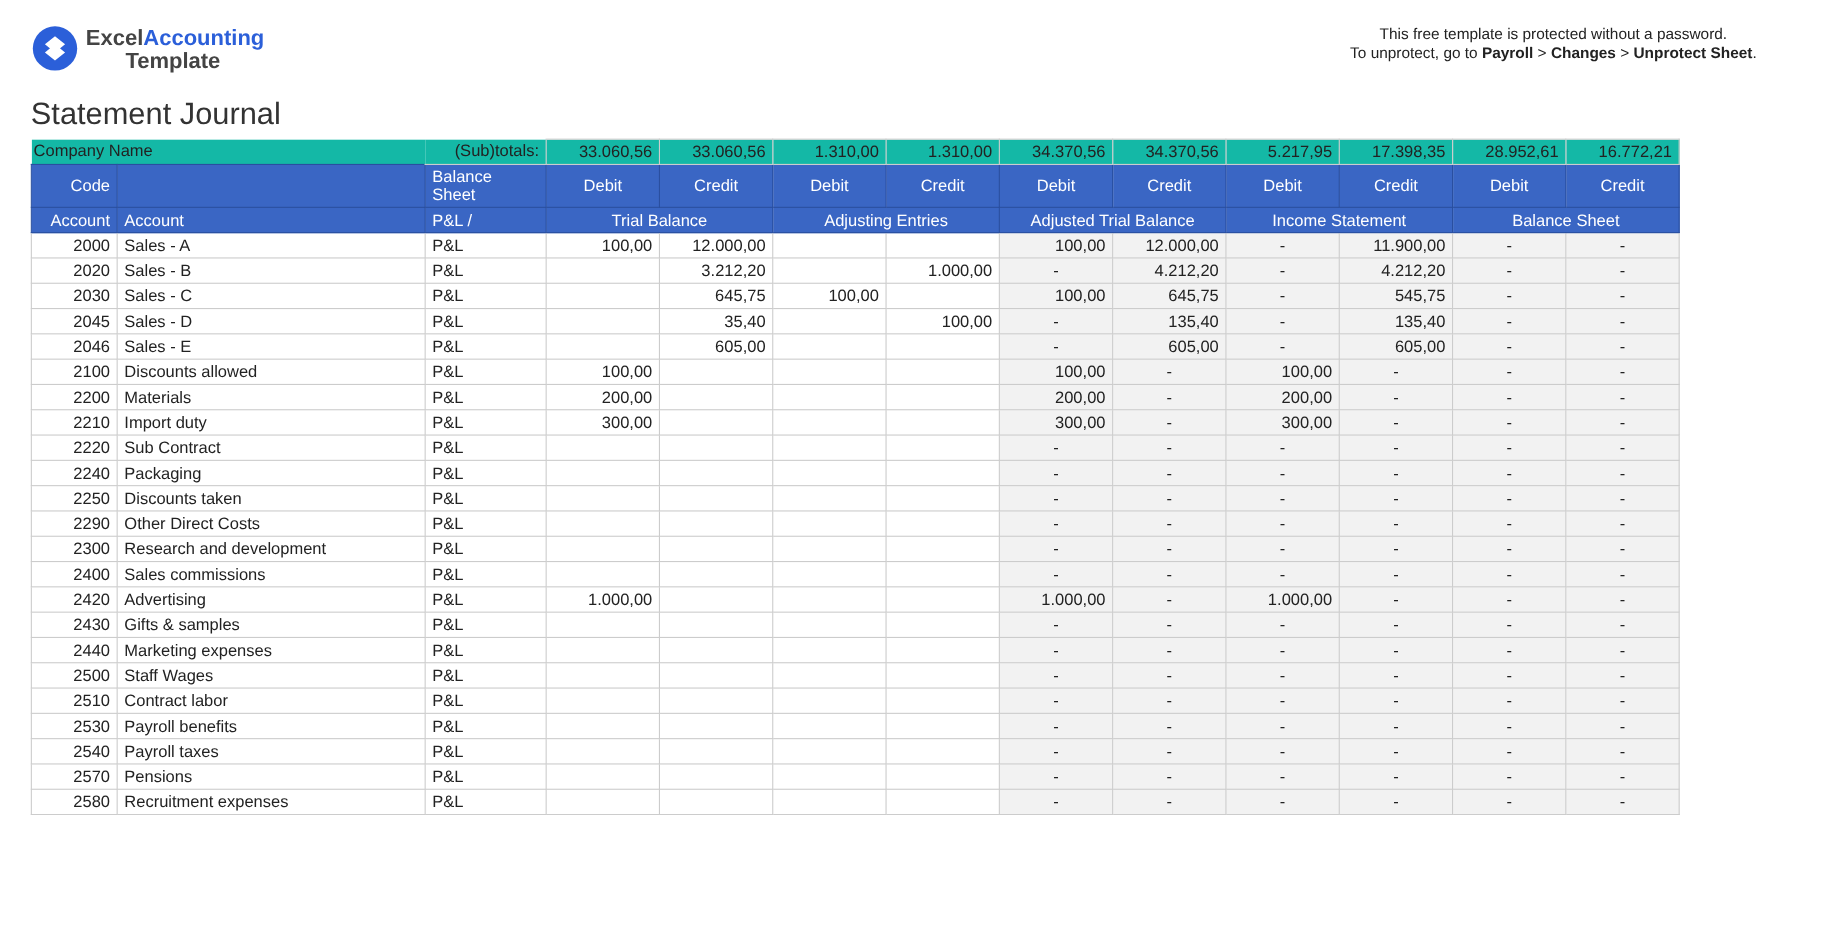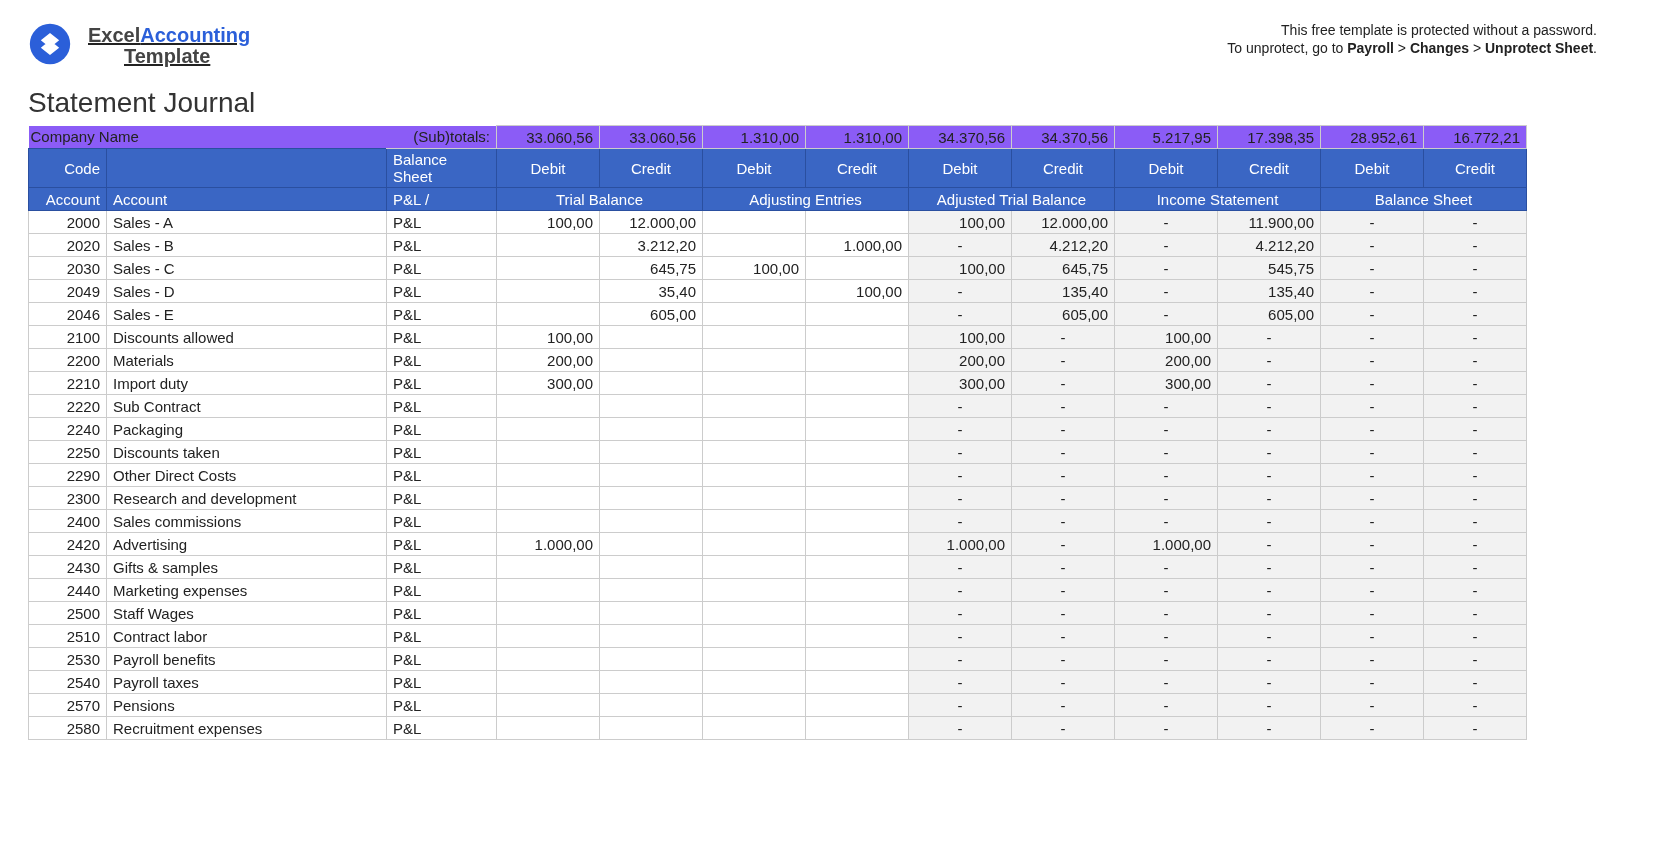--- a/index.html
+++ b/index.html
@@ -12,45 +12,44 @@
   }
   .header {
     display: flex;
     justify-content: space-between;
     align-items: flex-start;
     margin-bottom: 18px;
   }
   .brand {
     display: flex;
     align-items: center;
-    gap: 16px;
-    text-decoration: underline;
+    gap: 6px;
   }
   .brand svg { width: 44px; height: 44px; }
   .brand-text { line-height: 1.05; font-size: 20px; font-weight: 600; }
   .brand-text .w1 { color: #444; }
   .brand-text .w2 { color: #2b5fd9; }
   .brand-text .w3 { color: #444; display:block;margin-left:36px; }
-  .protect-note { text-align: right; font-size: 14px; color: #222; margin-right: 40px;}
+  .protect-note { text-align: center; font-size: 14px; color: #222; margin-right: 40px;}
   .protect-note .line { margin-bottom: 2px; }
   .protect-note b { font-weight: 700; }
   h1.title { font-size: 28px; font-weight: 400; color: #333; margin-bottom: 6px; }
   table {
     border-collapse: collapse;
     table-layout: fixed;
   }
   col.c-code { width: 78px; }
   col.c-acct { width: 280px; }
   col.c-type { width: 110px; }
   col.c-num  { width: 103px; }
   td, th { border: 1px solid #ccc; padding: 2px 6px; height: 23px; font-weight: 400; }
   td.num  { text-align: right; font-variant-numeric: tabular-nums; }
   td.code { text-align: right; }
   td.txt  { text-align: left; }
-  .totals td { background: #8b5cf6; text-align:right; }
+  .totals td { background: #14b8a6; text-align:right; }
   .hdr td, .hdr th { background: #3a66c4; color: #fff; border-color:#2a4fa0; text-align:center; }
   .hdr .left { text-align:left; }
   .hdr .right{ text-align:right;}
   tbody tr td.calc { background: #f2f2f2; text-align:right; }
 </style>
 </head>
 <body>
 
 <div class="header">
   <div class="brand">
@@ -172,21 +171,21 @@
         <td class="num">100,00</td>
         <td class="num"></td>
         <td class="num calc">100,00</td>
         <td class="num calc">645,75</td>
         <td class="num calc" style="text-align: center;">-</td>
         <td class="num calc">545,75</td>
         <td class="num calc" style="text-align: center;">-</td>
         <td class="num calc" style="text-align: center;">-</td>
       </tr>
       <tr>
-        <td class="code">2049</td>
+        <td class="code">2045</td>
         <td class="txt">Sales - D</td>
         <td class="txt">P&amp;L</td>
         <td class="num"></td>
         <td class="num">35,40</td>
         <td class="num"></td>
         <td class="num">100,00</td>
         <td class="num calc" style="text-align: center;">-</td>
         <td class="num calc">135,40</td>
         <td class="num calc" style="text-align: center;">-</td>
         <td class="num calc">135,40</td>

